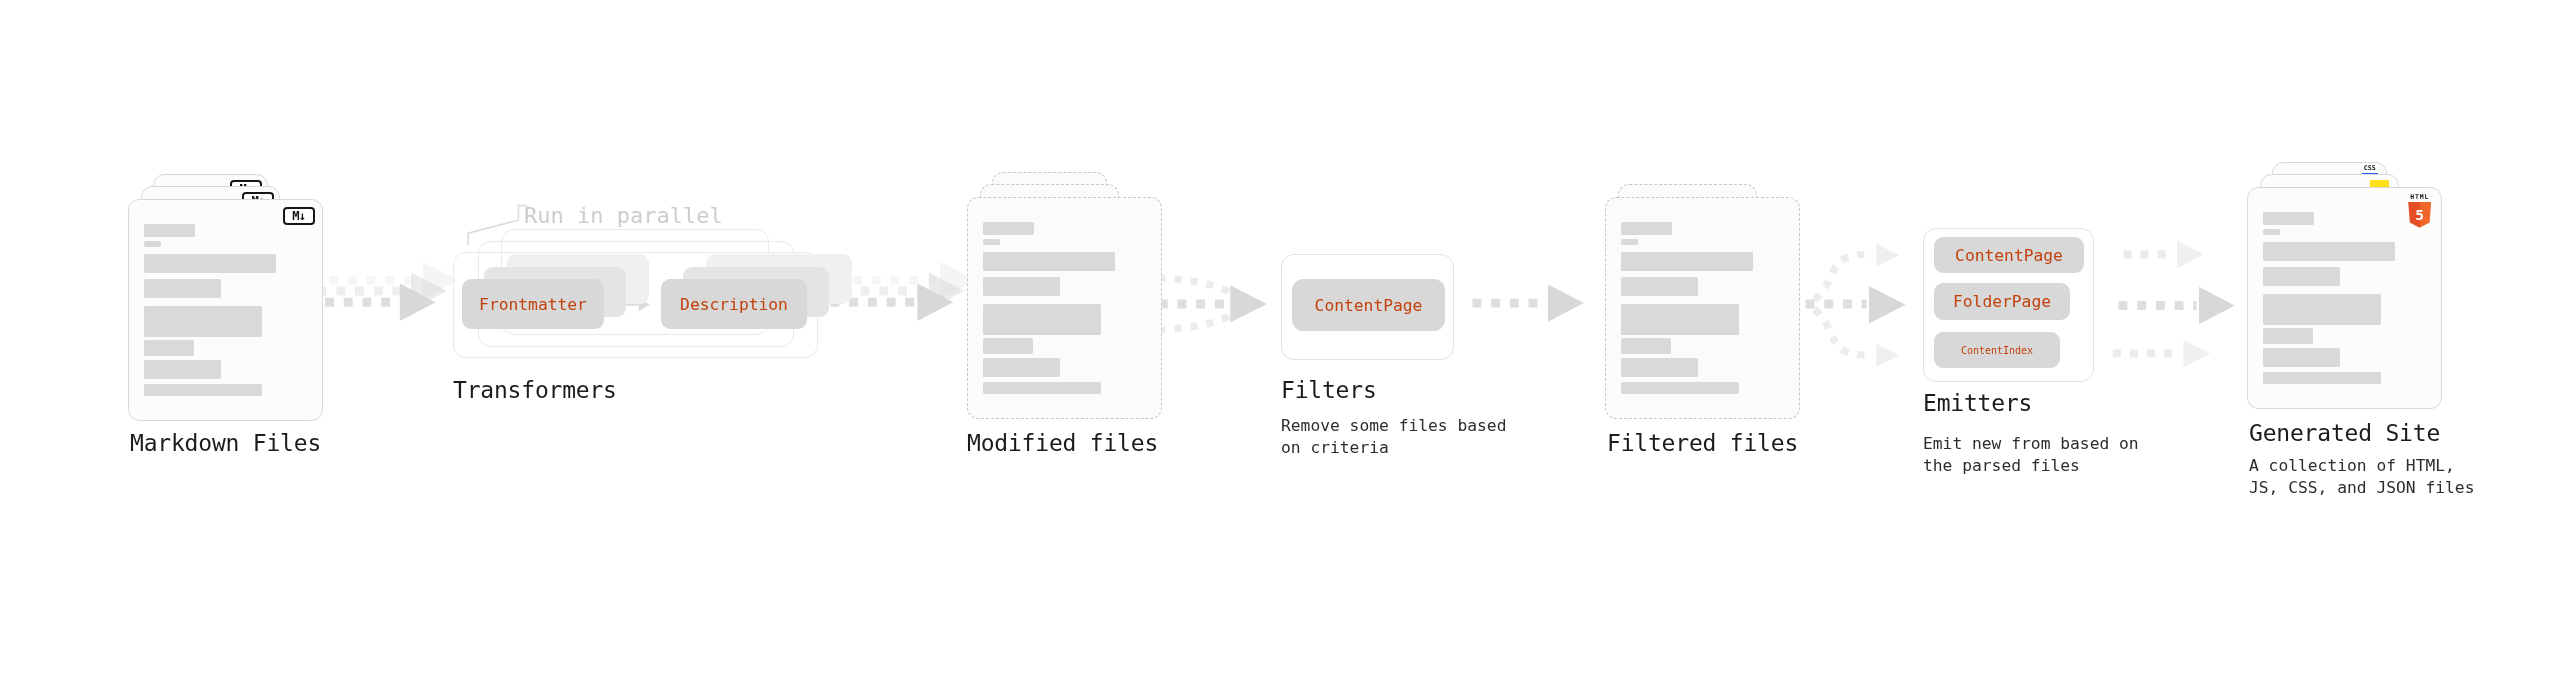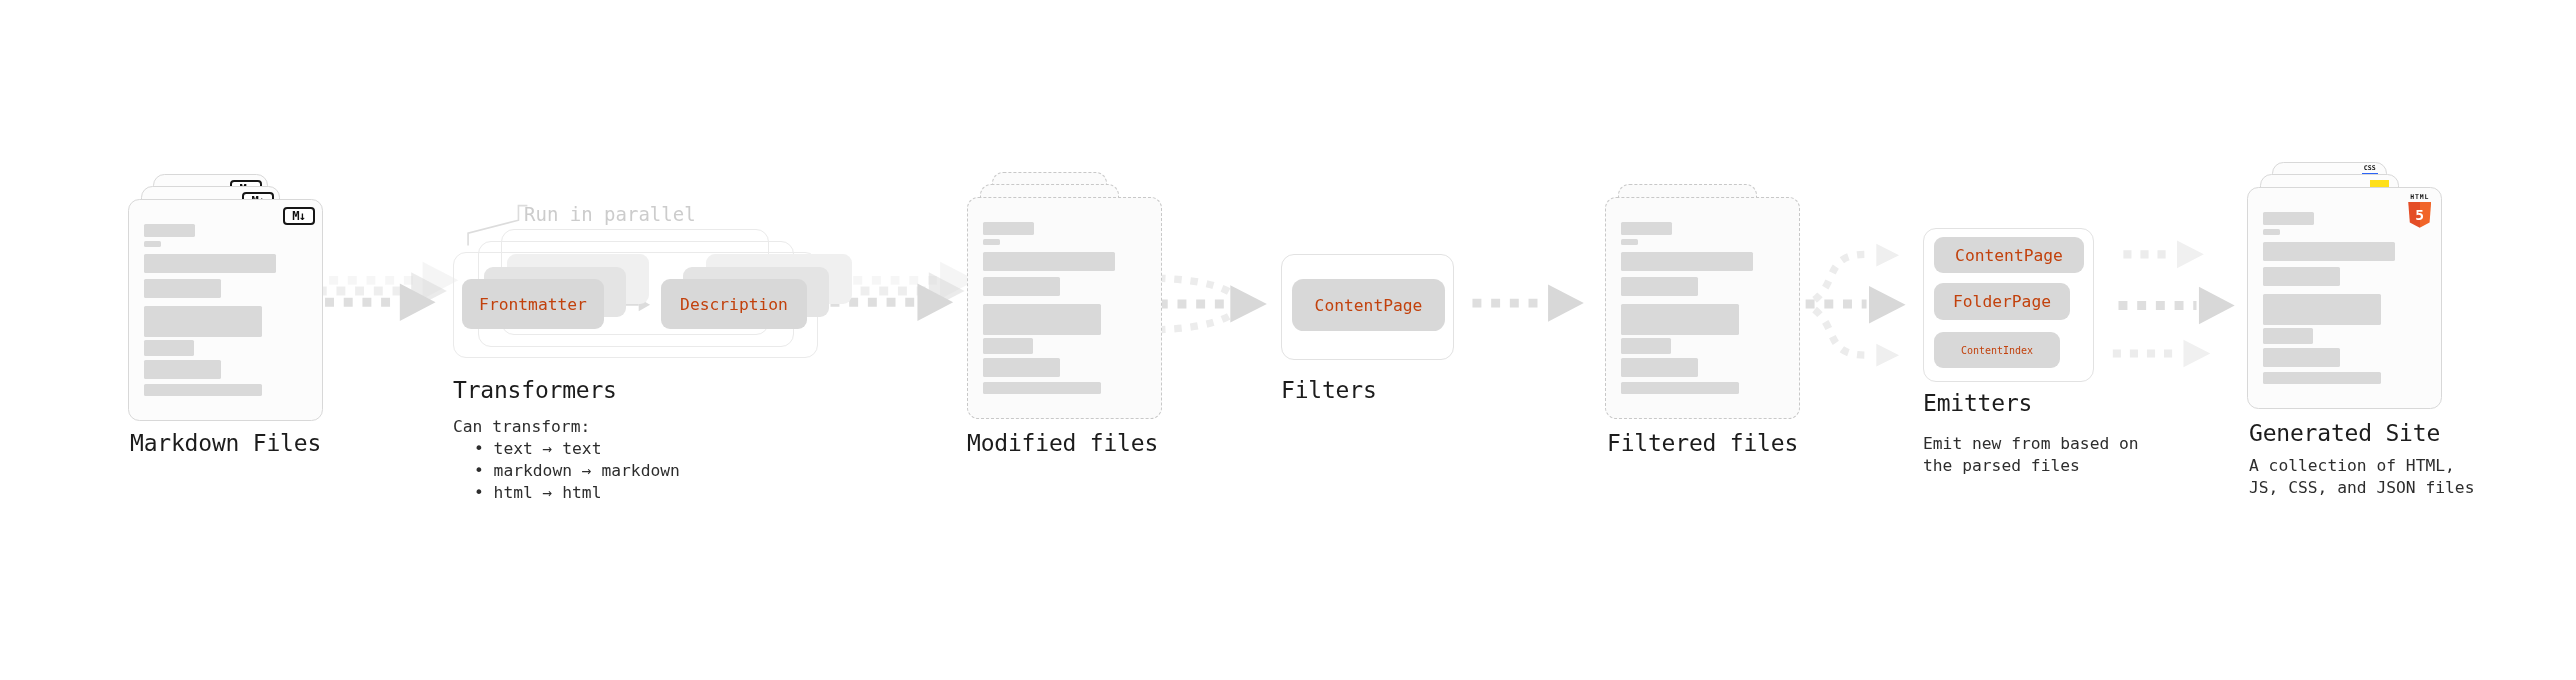--- a/index.html
+++ b/index.html
@@ -48,21 +48,21 @@
   .gbox.light{border-color:#eaeaea;}
   .pill{position:absolute;background:#d8d8d8;border-radius:9px;display:flex;align-items:center;justify-content:center;
     font-size:16.3px;color:#c2410c;box-sizing:border-box;white-space:nowrap;}
   .pill.echo1{background:#e4e4e4;}
   .pill.echo2{background:#f0f0f0;}
 
   
   .sec-label{position:absolute;font-size:23px;color:#1c1c1c;letter-spacing:-0.2px;white-space:nowrap;}
   .sec-desc{position:absolute;font-size:16.3px;color:#2d2d2d;line-height:22px;white-space:nowrap;}
   .sec-desc .indent{margin-left:21px;}
-  .annotation{position:absolute;font-size:19px;color:#cccccc;white-space:nowrap;}
+  .annotation{position:absolute;font-size:22px;color:#cccccc;white-space:nowrap;}
 </style>
 </head>
 <body>
 
 <div class="canvas">
 
   <svg class="overlay" width="2576" height="681" viewBox="0 0 3170 838">
 
     <polyline points="576,302 576,287 638,271 638,253 649,253" fill="none" stroke="#dcdcdc" stroke-width="2"></polyline>
 
@@ -157,46 +157,44 @@
   <div class="gbox light" style="left:501px;top:229px;width:268px;height:106px;"></div>
   <div class="gbox light" style="left:478px;top:241px;width:316px;height:106px;"></div>
   <div class="gbox light" style="left:453px;top:252px;width:365px;height:106px;"></div>
   <div class="pill echo2" style="left:507px;top:254px;width:142px;height:50px;"></div>
   <div class="pill echo1" style="left:484px;top:267px;width:142px;height:50px;"></div>
   <div class="pill" style="left:462px;top:279px;width:142px;height:50px;">Frontmatter</div>
   <div class="pill echo2" style="left:706px;top:254px;width:146px;height:50px;"></div>
   <div class="pill echo1" style="left:683px;top:267px;width:146px;height:50px;"></div>
   <div class="pill" style="left:661px;top:279px;width:146px;height:50px;">Description</div>
   <div class="sec-label" style="left:453px;top:377px;">Transformers</div>
-  <div class="sec-desc" style="left:453px;top:416px;">
-    <div>Can transform:</div>
-    <div class="indent">• text → text</div>
-    <div class="indent">• markdown → markdown</div>
-    <div class="indent">• html → html</div>
-  </div>
 
   <div class="doc dashed" style="left:967px;top:197px;">
     <div class="layer back"></div>
     <div class="layer mid"></div>
     <div class="layer front">
       <i class="ph b1"></i>
       <i class="ph b2"></i>
       <i class="ph b3"></i>
       <i class="ph b4"></i>
       <i class="ph b5"></i>
       <i class="ph b6"></i>
       <i class="ph b7"></i>
       <i class="ph b8"></i>
     </div>
   </div>
   <div class="sec-label" style="left:967px;top:430px;">Modified files</div>
 
   <div class="gbox" style="left:1281px;top:254px;width:173px;height:106px;"></div>
   <div class="pill" style="left:1292px;top:279px;width:153px;height:52px;border-radius:11.4px;">ContentPage</div>
   <div class="sec-label" style="left:1281px;top:377px;">Filters</div>
+  <div class="sec-desc" style="left:1281px;top:415px;">
+    <div>Remove some files based</div>
+    <div>on criteria</div>
+  </div>
 
   <div class="doc dashed" style="left:1605px;top:197px;">
     <div class="layer mid"></div>
     <div class="layer front">
       <i class="ph b1"></i>
       <i class="ph b2"></i>
       <i class="ph b3"></i>
       <i class="ph b4"></i>
       <i class="ph b5"></i>
       <i class="ph b6"></i>

